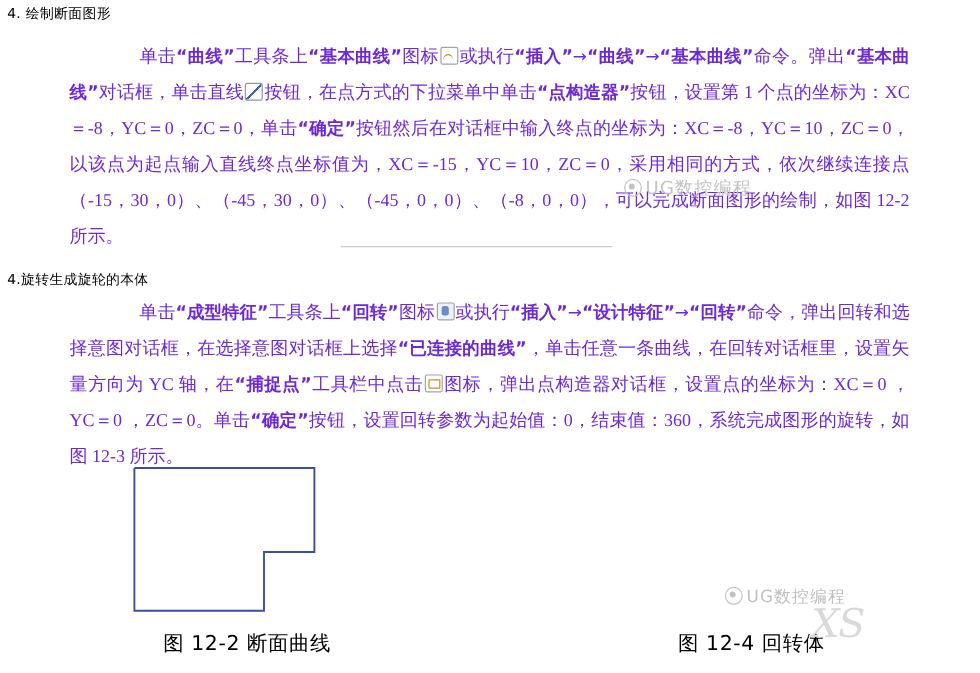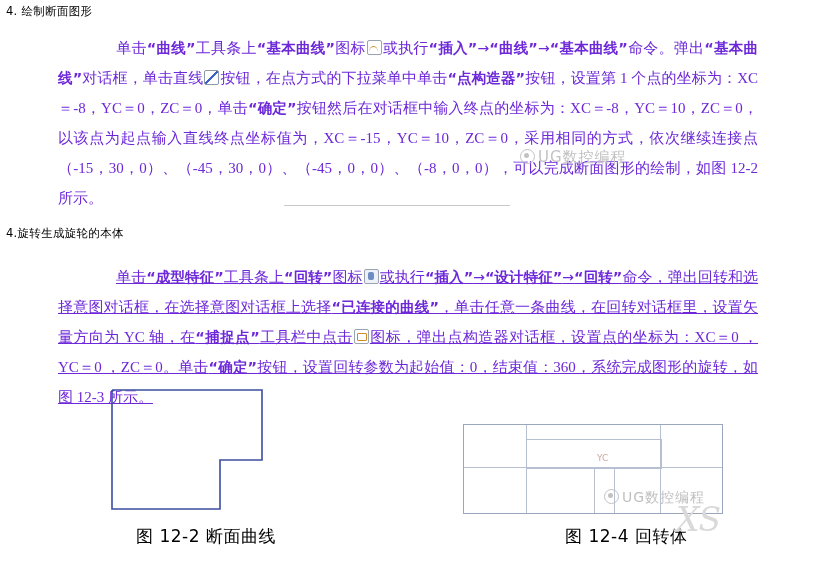--- a/index.html
+++ b/index.html
@@ -31,21 +31,21 @@
   #sec2 { left: 6px; top: 226px; }
 
   .para {
     position: absolute;
     font-size: 15px;
     line-height: 30px;
     color: #6d28d9;
     text-align: justify;
   }
   #para1 { left: 58px; top: 33px; width: 700px; }
-  #para2 { left: 58px; top: 262px; width: 700px; text-decoration: underline; }
+  #para2 { left: 58px; top: 246px; width: 700px; }
   .quoted {
     font-weight: bold;
     font-family: "DejaVu Sans", sans-serif;
     font-size: 14.5px;
   }
   .arrow { font-family: "DejaVu Sans", sans-serif; font-size: 14px; }
 
   .inl-icon {
     display: inline-block;
     width: 13px;
@@ -249,29 +249,20 @@
   </div>
 
   <div class="fig1">
     <svg class="poly" width="155" height="123" viewBox="0 0 155 123">
       <polyline points="2,2 152,2 152,72 110,72 110,121 2,121 2,2" fill="none" stroke="#3b4ea0" stroke-width="1.6" stroke-linejoin="miter"></polyline>
     </svg>
   </div>
 
   <div class="cap" id="cap1">图 12-2  断面曲线</div>
 
-  <div class="fig2">
-    <div class="vline" style="left:62px"></div>
-    <div class="vline" style="left:130px; top:42px;"></div>
-    <div class="vline" style="left:150px; top:42px;"></div>
-    <div class="vline" style="left:196px"></div>
-    <div class="hline" style="top:42px"></div>
-    <div class="inner-box" style="left:62px; top:14px; width:134px; height:28px;"></div>
-    <div class="ycaxis" style="left:133px; top:28px;">YC</div>
-  </div>
 
   <div class="cap" id="cap2">图 12-4  回转体</div>
 
   <div class="wm" id="wm1">
     <span class="wm-logo"></span><span>UG数控编程</span>
   </div>
 
   <div class="wm" id="wm2">
     <span class="wm-logo"></span><span>UG数控编程</span>
   </div>

